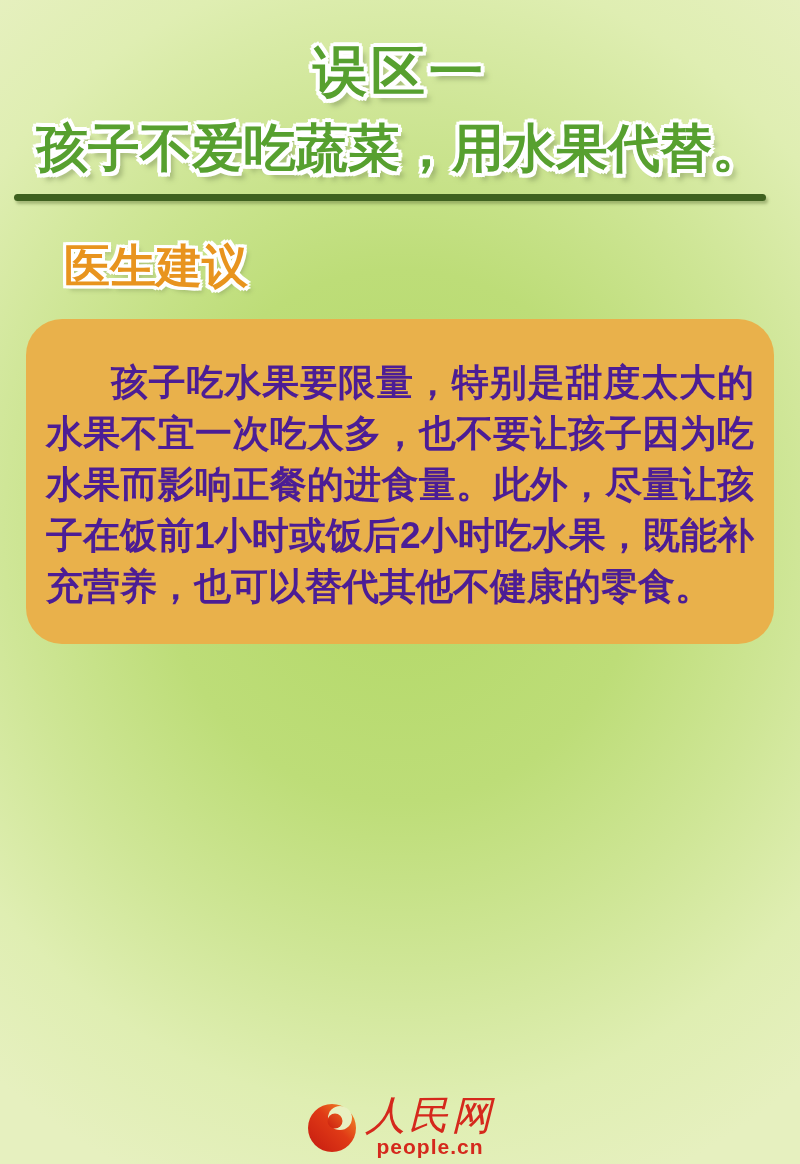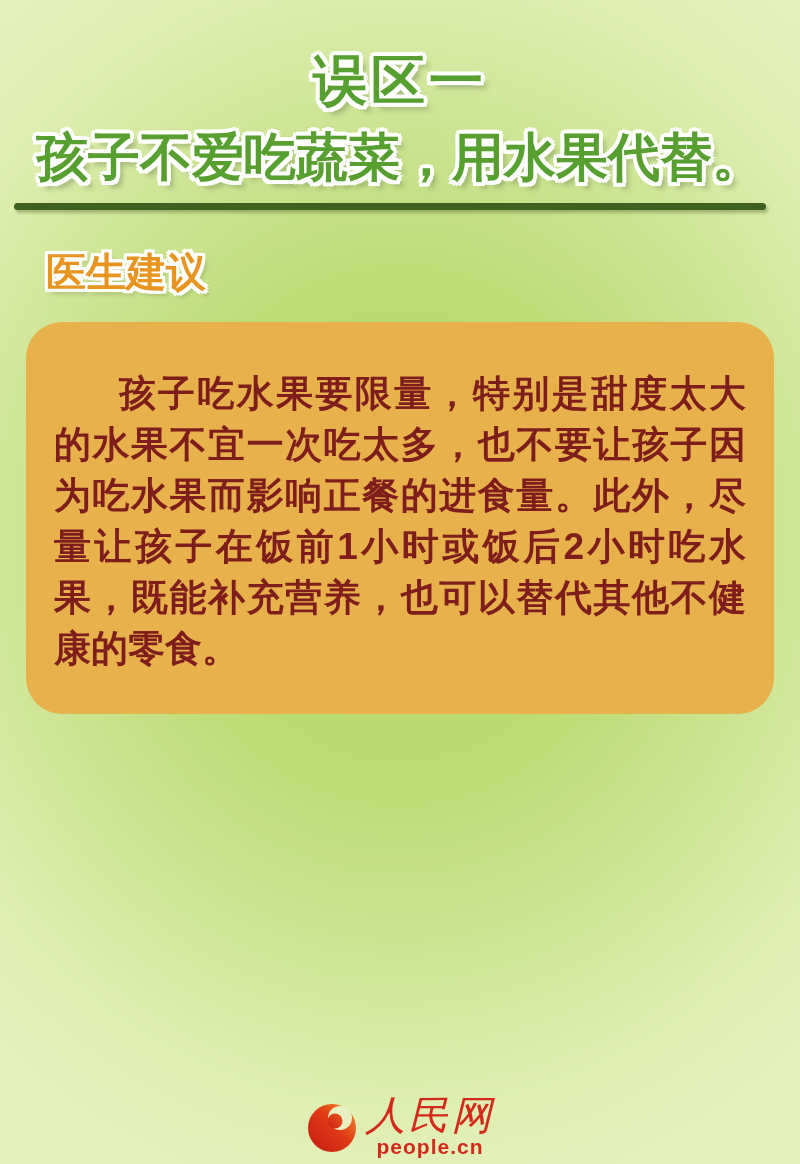--- a/index.html
+++ b/index.html
@@ -12,21 +12,21 @@
     height: 1164px;
     overflow: hidden;
     background:
       radial-gradient(ellipse 640px 700px at 50% 46%,
         #b2d866 0%, #bddd78 38%, #cfe697 62%, #dfeeb2 82%, #e6f0bf 100%);
     font-family: "Liberation Sans", "DejaVu Sans", sans-serif;
   }
 
   
   .title {
-    margin: 9px;
+    margin: 0;
     padding-top: 44px;
     text-align: center;
     font-size: 54px;
     line-height: 1.0;
     font-weight: bold;
     letter-spacing: 4px;
     color: #57a02f;
     text-shadow:
       -3px -3px 0 #fff, 0 -4px 0 #fff, 3px -3px 0 #fff,
       -4px 0 0 #fff, 4px 0 0 #fff,
@@ -65,22 +65,22 @@
     line-height: 50px;
     font-weight: bold;
     color: #3c5c1f;
     text-indent: 1.7em;
     text-align: justify;
     text-shadow: 1px 2px 1px rgba(255, 255, 255, 0.35);
   }
 
   
   .advice-label {
-    margin: 42px 0 0 46px;
-    font-size: 40px;
+    margin: 42px 0 0 64px;
+    font-size: 46px;
     line-height: 1.0;
     font-weight: bold;
     color: #e8941e;
     display: inline-block;
     text-shadow:
       -3px -3px 0 #fff, 0 -3px 0 #fff, 3px -3px 0 #fff,
       -3px 0 0 #fff, 3px 0 0 #fff,
       -3px 3px 0 #fff, 0 3px 0 #fff, 3px 3px 0 #fff,
       4px 5px 4px rgba(120, 140, 85, 0.45);
   }
@@ -88,25 +88,25 @@
   
   .advice-box {
     margin: 30px 26px 0 26px;
     background: #e9b14b;
     border-radius: 36px;
     padding: 38px 20px 32px 20px;
     box-sizing: border-box;
     min-height: 306px;
   }
   .advice-text {
-    margin: 8px;
+    margin: 0;
     font-size: 37px;
     line-height: 51px;
     font-weight: bold;
-    color: #7f1d1d;
+    color: #4c1d95;
     text-indent: 1.75em;
     text-align: justify;
   }
 
   
   .footer {
     position: absolute;
     left: 0;
     bottom: 6px;
     width: 100%;

